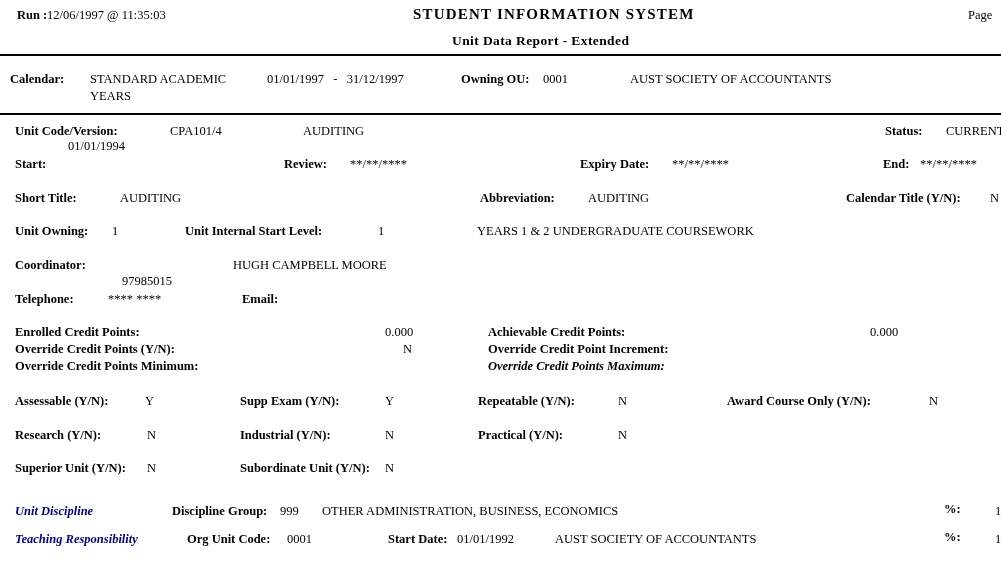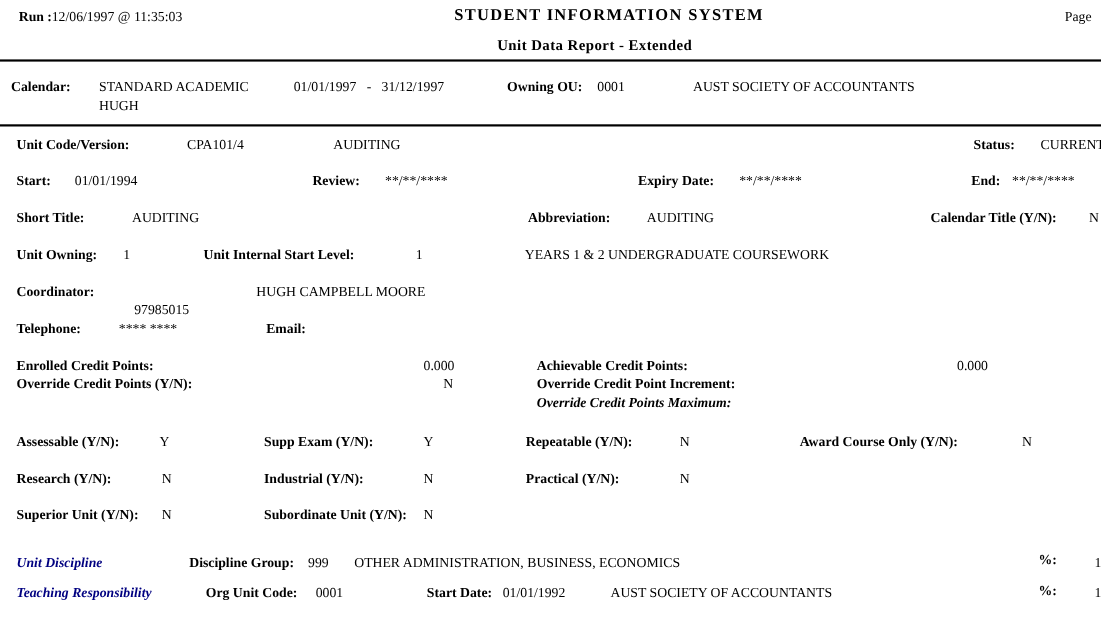--- a/index.html
+++ b/index.html
@@ -25,35 +25,35 @@
 
   <span class="t b" style="left:17px;top:9px;">Run :</span>
   <span class="t" style="left:47px;top:9px;">12/06/1997 @ 11:35:03</span>
   <span class="t title" style="left:413px;top:7px;">STUDENT INFORMATION SYSTEM</span>
   <span class="t" style="left:968px;top:9px;">Page</span>
   <span class="t subtitle" style="left:452px;top:34px;">Unit Data Report - Extended</span>
   <div class="hr" style="top:54px;"></div>
 
   <span class="t b" style="left:10px;top:73px;">Calendar:</span>
   <span class="t" style="left:90px;top:73px;">STANDARD ACADEMIC</span>
-  <span class="t" style="left:90px;top:90px;">HUGH</span>
+  <span class="t" style="left:90px;top:90px;">YEARS</span>
   <span class="t" style="left:267px;top:73px;">01/01/1997   -   31/12/1997</span>
   <span class="t b" style="left:461px;top:73px;">Owning OU:</span>
   <span class="t" style="left:543px;top:73px;">0001</span>
   <span class="t" style="left:630px;top:73px;">AUST SOCIETY OF ACCOUNTANTS</span>
   <div class="hr" style="top:113px;"></div>
 
   <span class="t b" style="left:15px;top:125px;">Unit Code/Version:</span>
   <span class="t" style="left:170px;top:125px;">CPA101/4</span>
   <span class="t" style="left:303px;top:125px;">AUDITING</span>
   <span class="t b" style="left:885px;top:125px;">Status:</span>
   <span class="t" style="left:946px;top:125px;">CURRENT</span>
 
   <span class="t b" style="left:15px;top:158px;">Start:</span>
-  <span class="t" style="left:68px;top:158px;">01/01/1994</span>
+  <span class="t" style="left:68px;top:140px;">01/01/1994</span>
   <span class="t b" style="left:284px;top:158px;">Review:</span>
   <span class="t" style="left:350px;top:158px;">**/**/****</span>
   <span class="t b" style="left:580px;top:158px;">Expiry Date:</span>
   <span class="t" style="left:672px;top:158px;">**/**/****</span>
   <span class="t b" style="left:883px;top:158px;">End:</span>
   <span class="t" style="left:920px;top:158px;">**/**/****</span>
 
   <span class="t b" style="left:15px;top:192px;">Short Title:</span>
   <span class="t" style="left:120px;top:192px;">AUDITING</span>
   <span class="t b" style="left:480px;top:192px;">Abbreviation:</span>
@@ -77,20 +77,21 @@
 
   <span class="t b" style="left:15px;top:326px;">Enrolled Credit Points:</span>
   <span class="t" style="left:385px;top:326px;">0.000</span>
   <span class="t b" style="left:488px;top:326px;">Achievable Credit Points:</span>
   <span class="t" style="left:870px;top:326px;">0.000</span>
 
   <span class="t b" style="left:15px;top:343px;">Override Credit Points (Y/N):</span>
   <span class="t" style="left:403px;top:343px;">N</span>
   <span class="t b" style="left:488px;top:343px;">Override Credit Point Increment:</span>
 
+  <span class="t b" style="left:15px;top:360px;">Override Credit Points Minimum:</span>
   <span class="t b" style="left:488px;top:360px;font-style:italic;">Override Credit Points Maximum:</span>
 
   <span class="t b" style="left:15px;top:395px;">Assessable (Y/N):</span>
   <span class="t" style="left:145px;top:395px;">Y</span>
   <span class="t b" style="left:240px;top:395px;">Supp Exam (Y/N):</span>
   <span class="t" style="left:385px;top:395px;">Y</span>
   <span class="t b" style="left:478px;top:395px;">Repeatable (Y/N):</span>
   <span class="t" style="left:618px;top:395px;">N</span>
   <span class="t b" style="left:727px;top:395px;">Award Course Only (Y/N):</span>
   <span class="t" style="left:929px;top:395px;">N</span>

